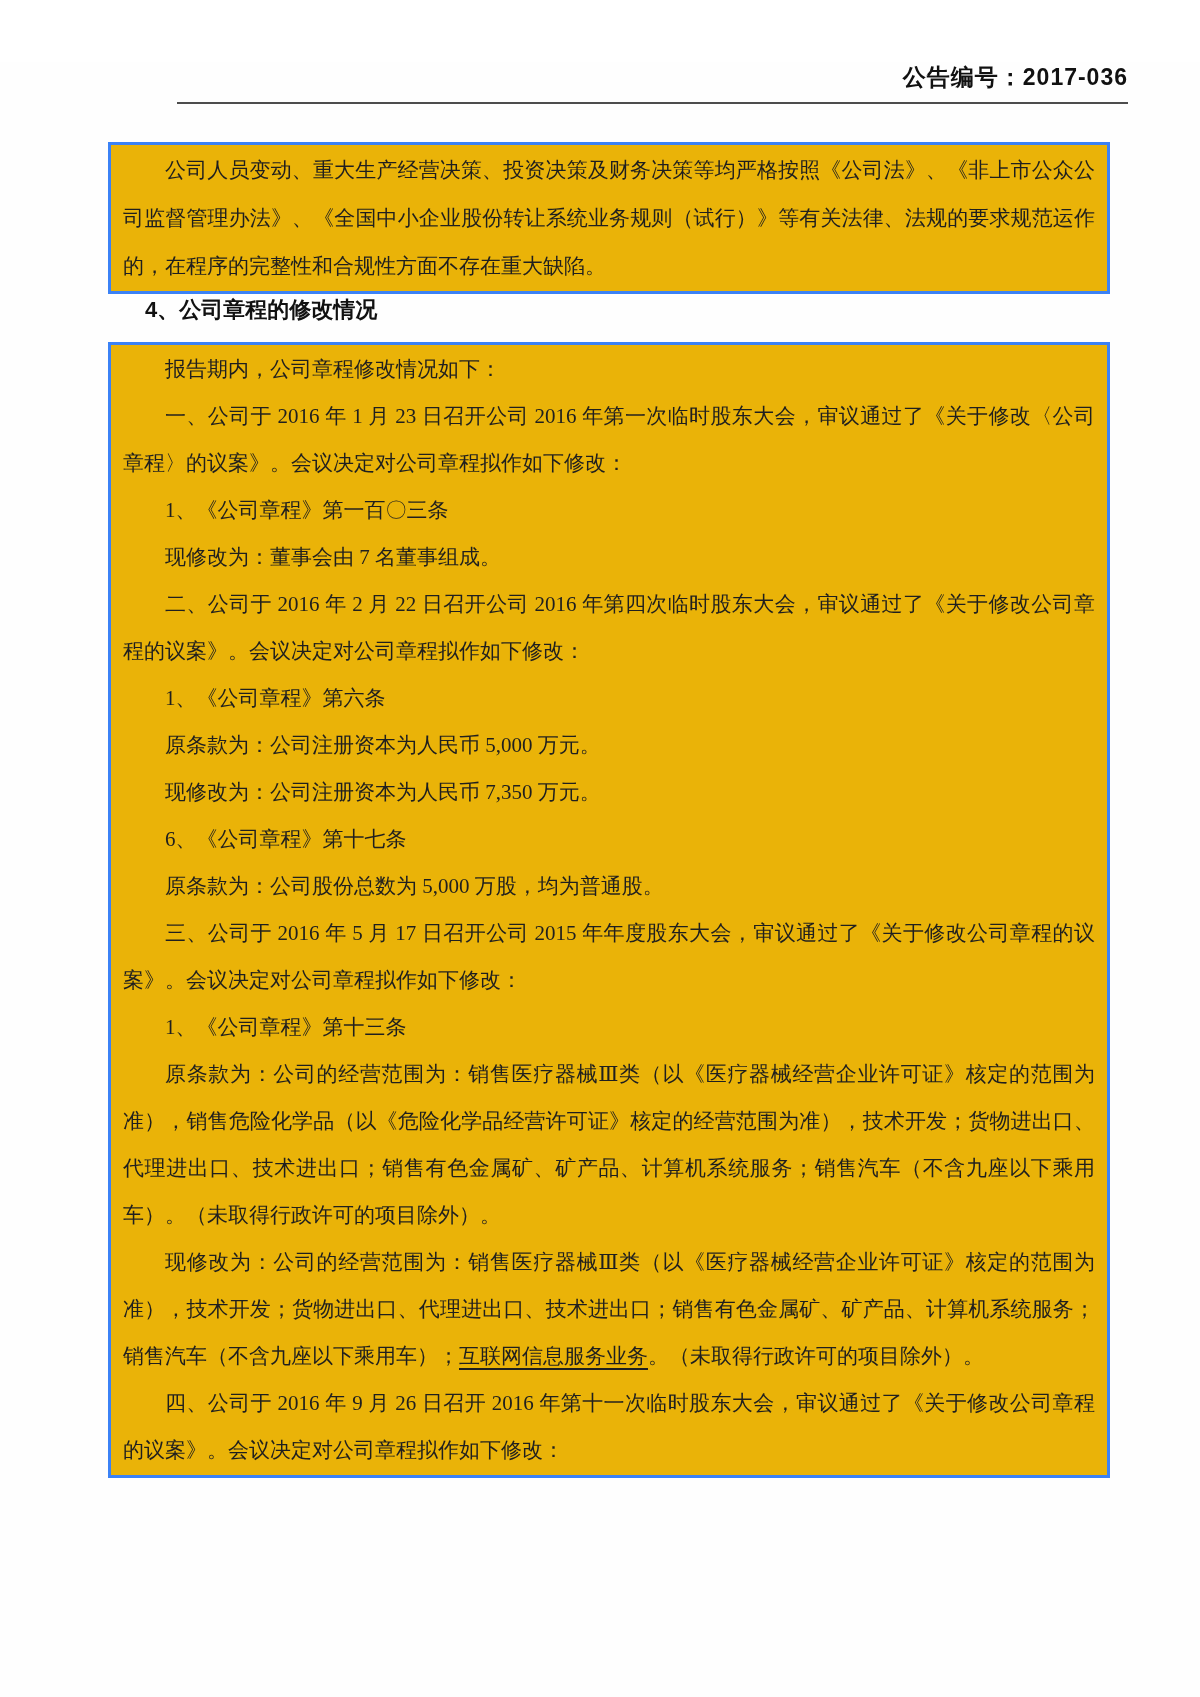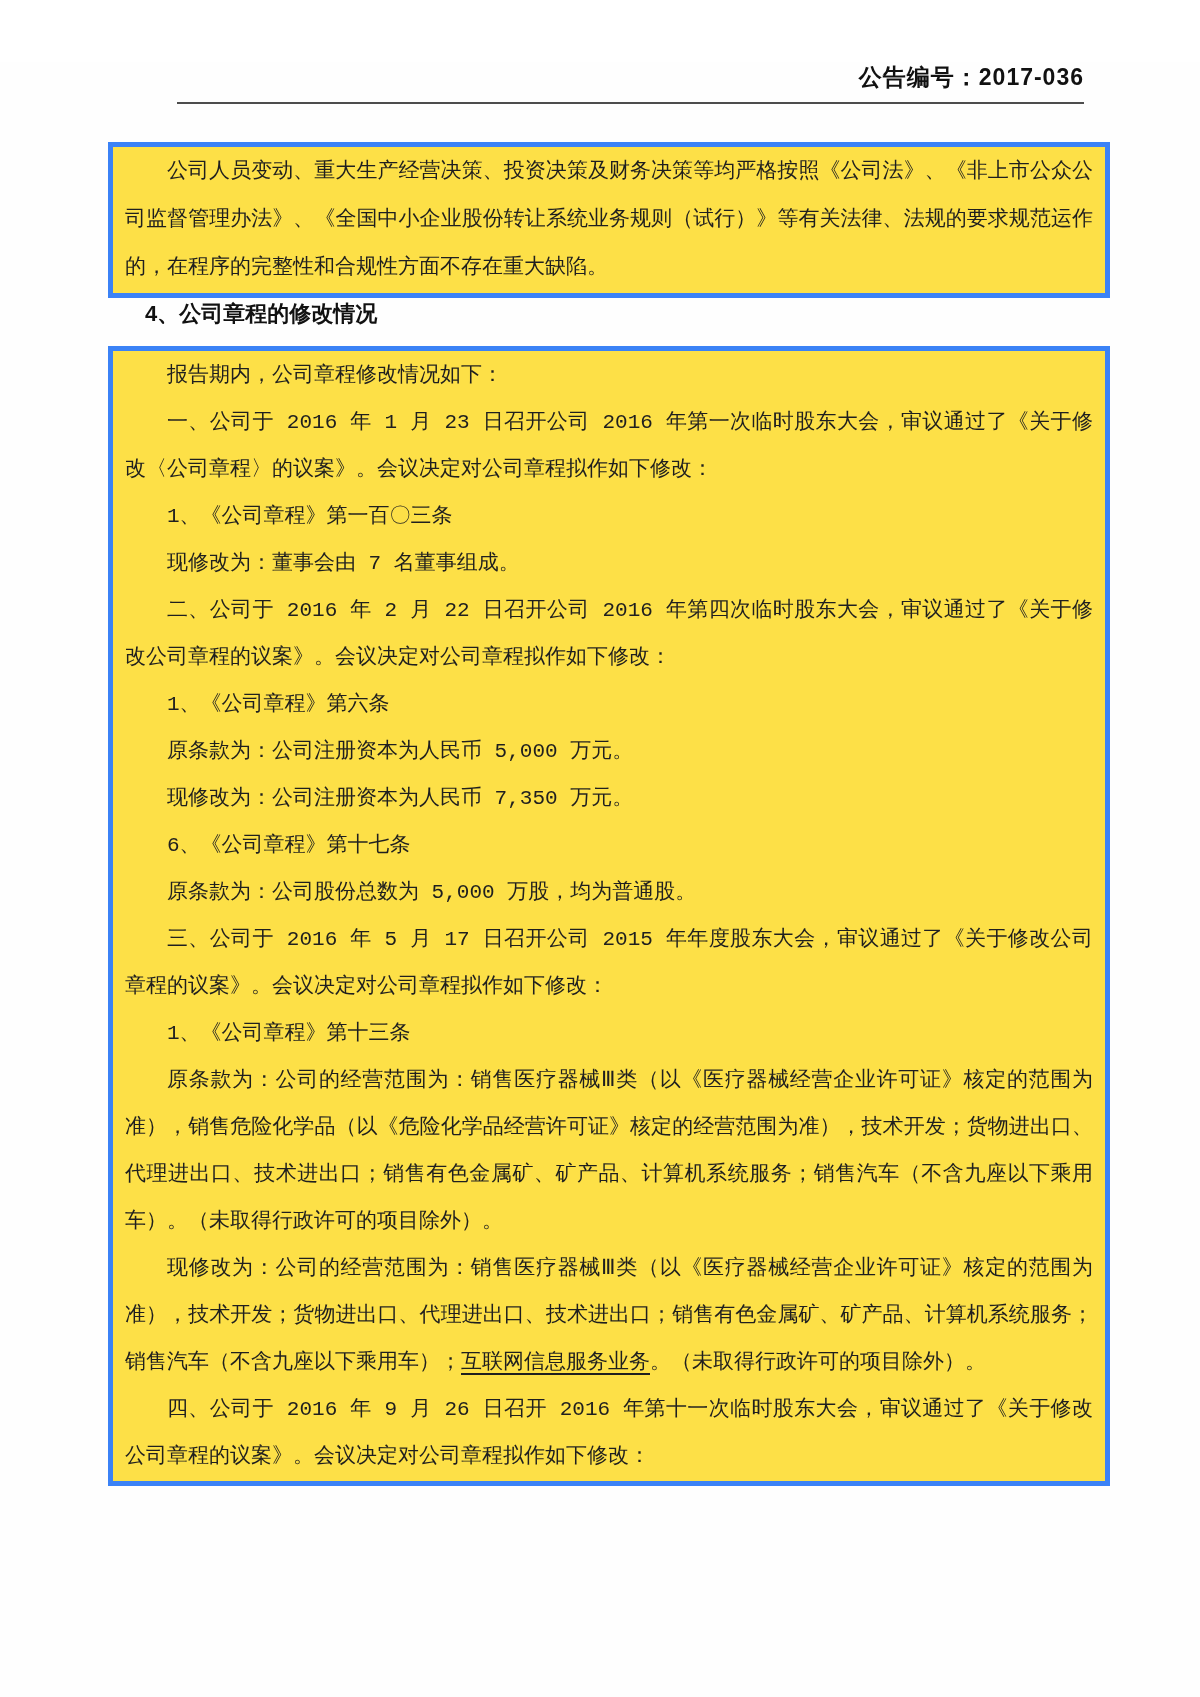--- a/index.html
+++ b/index.html
@@ -15,39 +15,38 @@
     color: #1f1f1f;
     overflow: hidden;
   }
   .page {
     width: 1200px;
     height: 1697px;
     background: #fefefe;
   }
   
   .doc-header {
-    margin: 62px 116px 0 177px;
+    margin: 62px 72px 0 177px;
     padding-bottom: 9px;
     border-bottom: 2px solid #4d4d4d;
     text-align: right;
     font-family: "Liberation Sans", "DejaVu Sans", sans-serif;
     font-weight: bold;
     font-size: 23px;
     letter-spacing: 1px;
     color: #111;
   }
   
   .content-box {
     margin-left: 108px;
     width: 1002px;
     box-sizing: border-box;
-    border: 5px solid #3b82f6;
-    background: #fde047;
+    border: 3px solid #3b82f6;
+    background: #eab308;
     padding: 1px 12px;
-    font-family: Liberation Mono, monospace;
   }
   .box-intro { margin-top: 38px; }
   .box-amendments { margin-top: 19px; }
   .content-box p {
     margin: 0;
     font-size: 21px;
     line-height: 48px;
     text-indent: 2em;
     text-align: justify;
     color: #1f1f1f;

